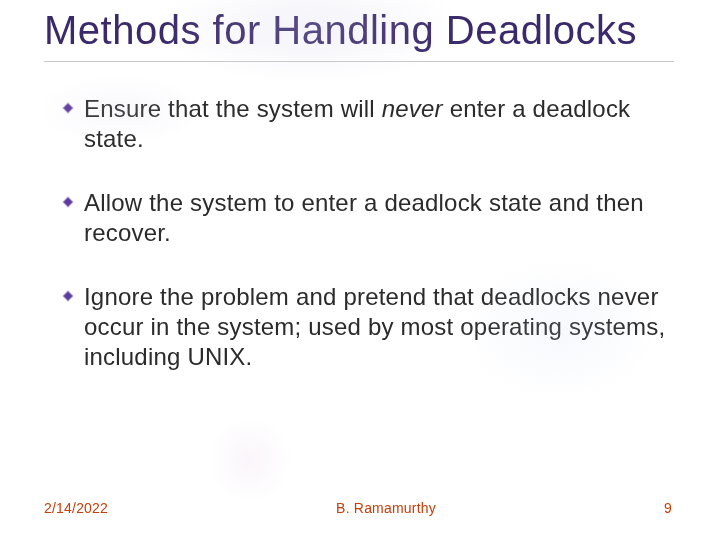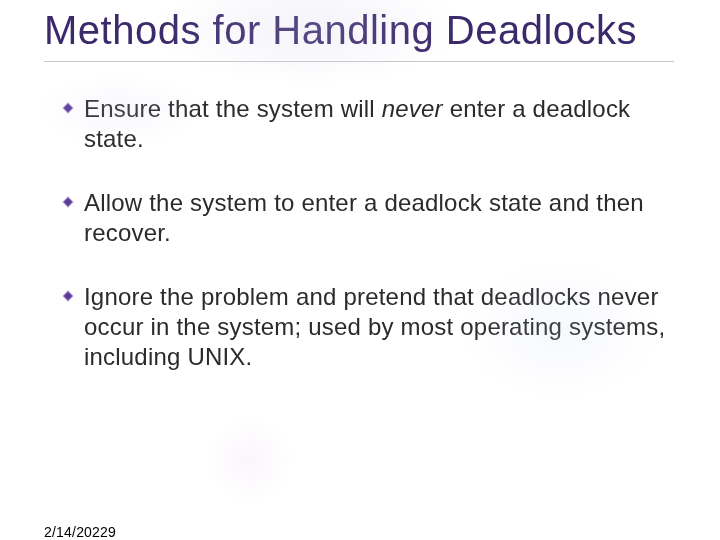--- a/index.html
+++ b/index.html
@@ -63,25 +63,25 @@
     color: #2b2b2b;
     font-size: 24px;
     line-height: 1.25;
     letter-spacing: 0.2px;
   }
   .btext i { font-style: italic; }
   .footer {
     position: absolute;
     left: 0;
     right: 0;
-    bottom: 0;
+    bottom: 24px;
     display: flex;
     align-items: center;
     font-size: 14px;
-    color: #000000;
+    color: #c2410c;
     padding: 0 48px 0 44px;
     letter-spacing: 0.2px;
   }
   .f-date  { flex: 0 0 auto; }
   .f-author{ flex: 1 1 auto; text-align: center; }
   .f-page  { flex: 0 0 auto; }
 </style>
 </head>
 <body>
 
@@ -123,15 +123,16 @@
       </span>
       <span class="btext">
         <span>Ignore the problem and pretend that deadlocks never occur in the system; used by most operating systems, including UNIX.</span><i></i><span></span>
       </span>
     </div>
 
   </div>
 
   <div class="footer">
     <span class="f-date">2/14/2022</span>
+    <span class="f-author">B. Ramamurthy</span>
     <span class="f-page">9</span>
   </div>
 </div>
 
 </body></html>

